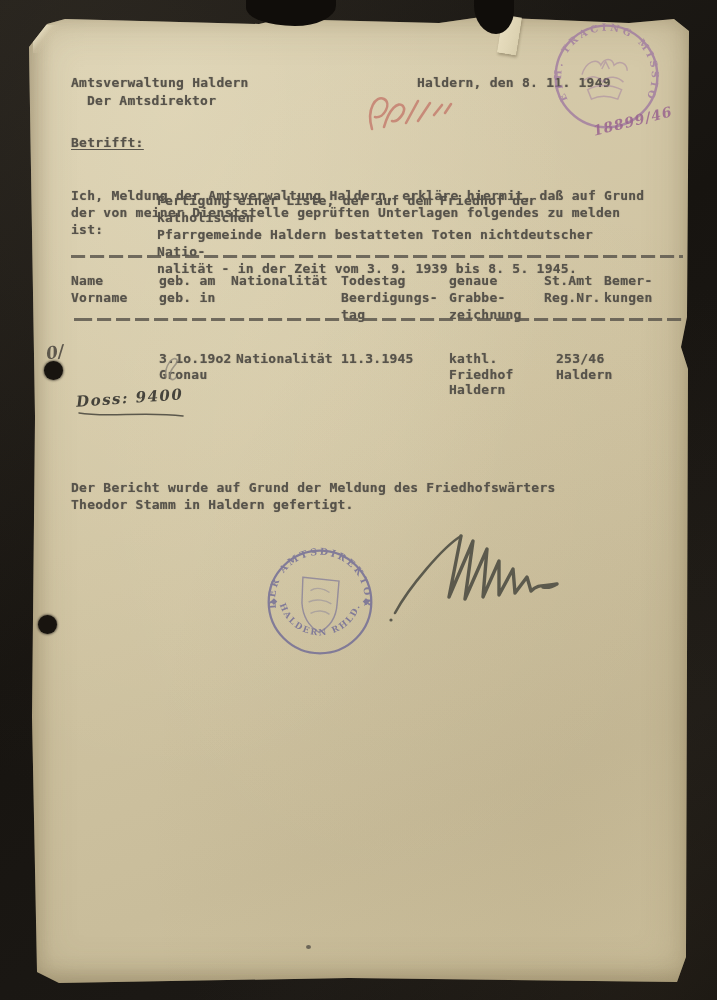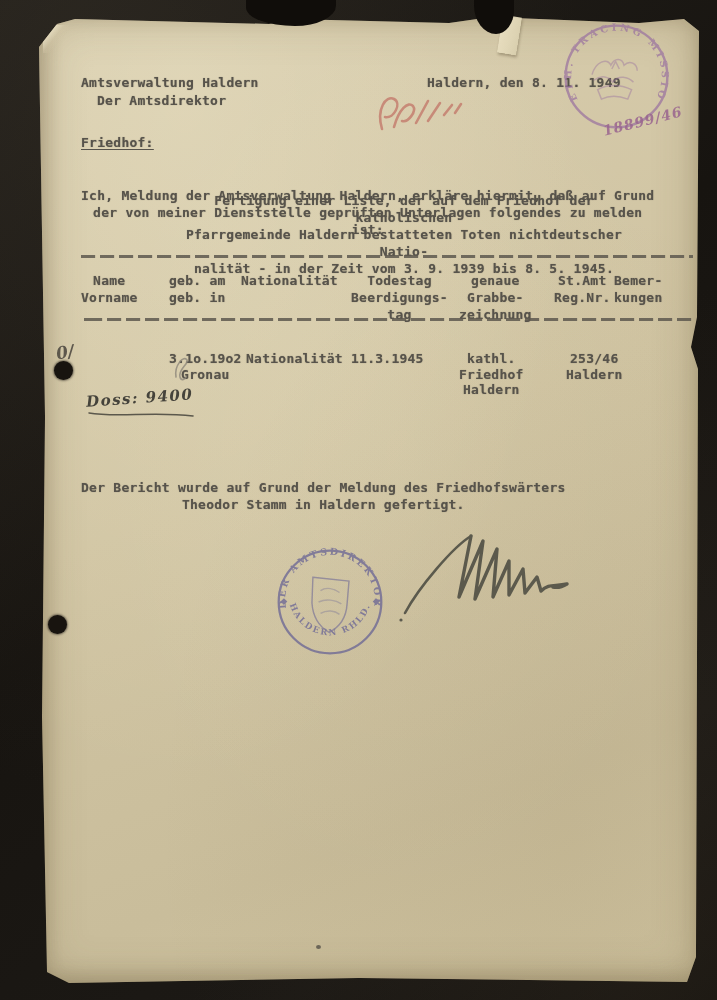--- a/index.html
+++ b/index.html
@@ -2,28 +2,28 @@
 <html><head>
 <meta charset="utf-8">
 <style>
   html,body{margin:0;padding:0;background:#121008;}
   .photo{position:relative;width:717px;height:1000px;margin:0 auto;overflow:hidden;
     background:
       radial-gradient(ellipse at 15% 8%, rgba(70,62,50,.25), transparent 55%),
       radial-gradient(ellipse at 90% 95%, rgba(60,52,40,.3), transparent 50%),
       linear-gradient(145deg,#23201b,#171410 45%,#1c1915 80%,#14110d);
     font-family:"DejaVu Sans Mono",monospace;}
-  .paper{position:absolute;left:39px;top:17px;width:660px;height:968px;
+  .paper{position:absolute;left:29px;top:17px;width:660px;height:968px;
     background:
       radial-gradient(ellipse at 22% 8%, rgba(255,250,224,.22), transparent 55%),
       radial-gradient(ellipse at 80% 85%, rgba(122,100,58,.10), transparent 55%),
       radial-gradient(ellipse at 55% 45%, rgba(255,248,222,.08), transparent 60%),
       linear-gradient(160deg,#d8cdae,#d0c4a2 45%,#c9bd9b 78%,#cfc3a0);
     box-shadow:inset 0 0 46px rgba(99,82,48,.30), inset 0 -10px 20px rgba(70,58,34,.16), inset 8px 0 18px rgba(90,74,40,.14);
-    clip-path:polygon(0px 30px,18px 7px,36px 2px,230px 7px,252px 2px,410px 6px,452px 0px,600px 6px,645px 2px,660px 14px,658px 300px,652px 330px,659px 352px,657px 940px,648px 965px,320px 961px,30px 966px,8px 955px,3px 700px,6px 400px);text-align:center;}
+    clip-path:polygon(0px 30px,18px 7px,36px 2px,230px 7px,252px 2px,410px 6px,452px 0px,600px 6px,645px 2px,660px 14px,658px 300px,652px 330px,659px 352px,657px 940px,648px 965px,320px 961px,30px 966px,8px 955px,3px 700px,6px 400px);}
   .fold{position:absolute;left:4px;top:8px;width:26px;height:28px;
     background:linear-gradient(128deg, rgba(244,236,208,.9) 18%, rgba(214,202,170,.35) 45%, transparent 62%);
     filter:blur(.4px);}
   .t{position:absolute;font:bold 13px/17px "DejaVu Sans Mono",monospace;color:#57534b;
      letter-spacing:.25px;white-space:pre-line;text-shadow:0 0 1px rgba(76,72,64,.55);}
   .lh15{line-height:15.5px;}
   .rule{position:absolute;left:42px;width:612px;height:2.5px;opacity:.85;
     background:repeating-linear-gradient(90deg,#5d584e 0 14px,rgba(93,88,78,.15) 14px 15px,transparent 15px 19px);}
   .subject{position:absolute;left:42px;top:117px;width:560px;}
   .subject .lbl{position:absolute;left:0;top:0;text-decoration:underline;text-underline-offset:2px;white-space:pre;}
@@ -80,21 +80,21 @@
           <path d="M34,58 C38,44 50,40 54,48 C58,40 66,40 68,48 C74,42 82,46 82,54"></path>
           <path d="M36,64 C44,58 52,60 56,66 C62,58 72,60 78,66"></path>
           <path d="M40,74 C50,68 64,68 76,74 L72,84 C62,80 52,80 44,84 Z"></path>
           <path d="M55,52 l4,-8 l4,8"></path>
         </g>
       </g>
     </svg>
     <div class="hand case-num">18899/46</div>
 
     <div class="subject t">
-      <span class="lbl">Friedhof:</span>
+      <span class="lbl">Betrifft:</span>
       <div class="lines">Fertigung einer Liste, der auf dem Friedhof der katholischen
 Pfarrgemeinde Haldern bestatteten Toten nichtdeutscher Natio-
 nalität - in der Zeit vom 3. 9. 1939 bis 8. 5. 1945.</div>
     </div>
 
     <div class="t" style="left:42px;top:170px">Ich, Meldung der Amtsverwaltung Haldern, erkläre hiermit, daß auf Grund
 der von meiner Dienststelle geprüften Unterlagen folgendes zu melden
 ist:</div>
 
     <div class="rule" style="top:238px"></div>

